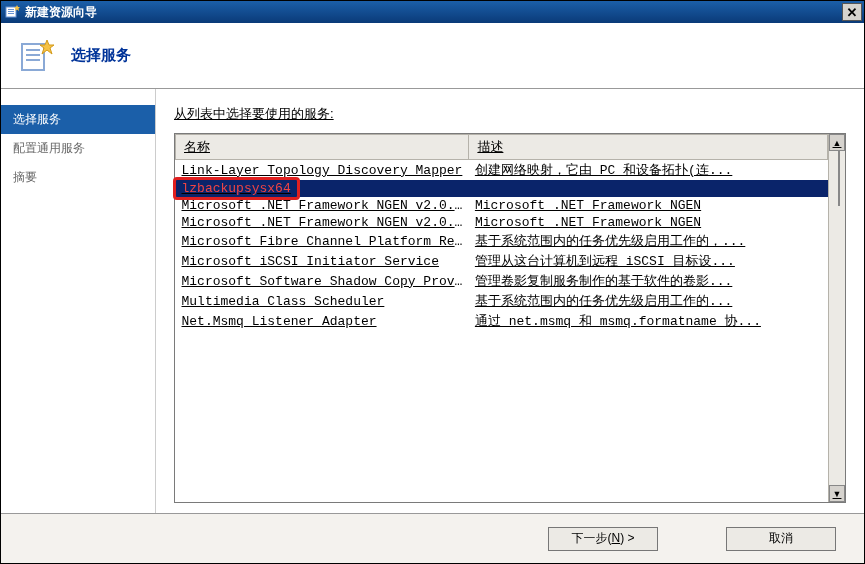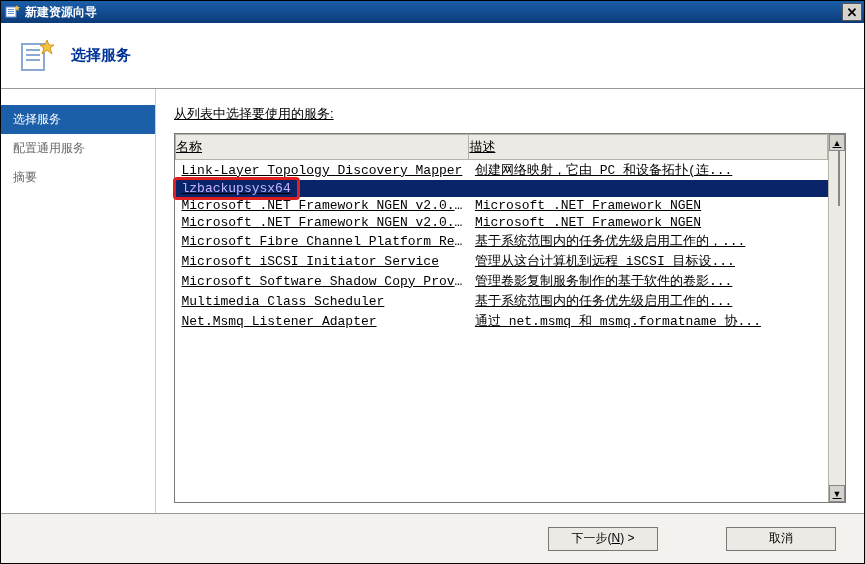--- a/index.html
+++ b/index.html
@@ -95,35 +95,35 @@
   .svc-table {
     width:100%;
     border-collapse:collapse;
     font-family: "SimSun", "Courier New", monospace;
     font-size:13px;
   }
   .svc-table th {
     background:#eceae5;
     border:1px solid #b5b2aa;
     text-align:left;
-    padding:3px 0;
+    padding:3px 8px;
     font-weight:normal;
     font-family:"Microsoft YaHei","SimSun",sans-serif;
     position:sticky;top:0;
   }
   .svc-table td {
     padding:1px 6px;
     white-space:nowrap;
     overflow:hidden;
     text-overflow:ellipsis;
     max-width:0;
   }
   .svc-table tr.sel td {
     background:#0a246a;
-    color:#c4b5fd;
+    color:#ef4444;
   }
   .redbox {
     position:absolute;
     border:3px solid #e02020;
     border-radius:4px;
     pointer-events:none;
   }
   .col-name { width:45%; }
   .col-desc { width:55%; }
   .vscrollbar {

